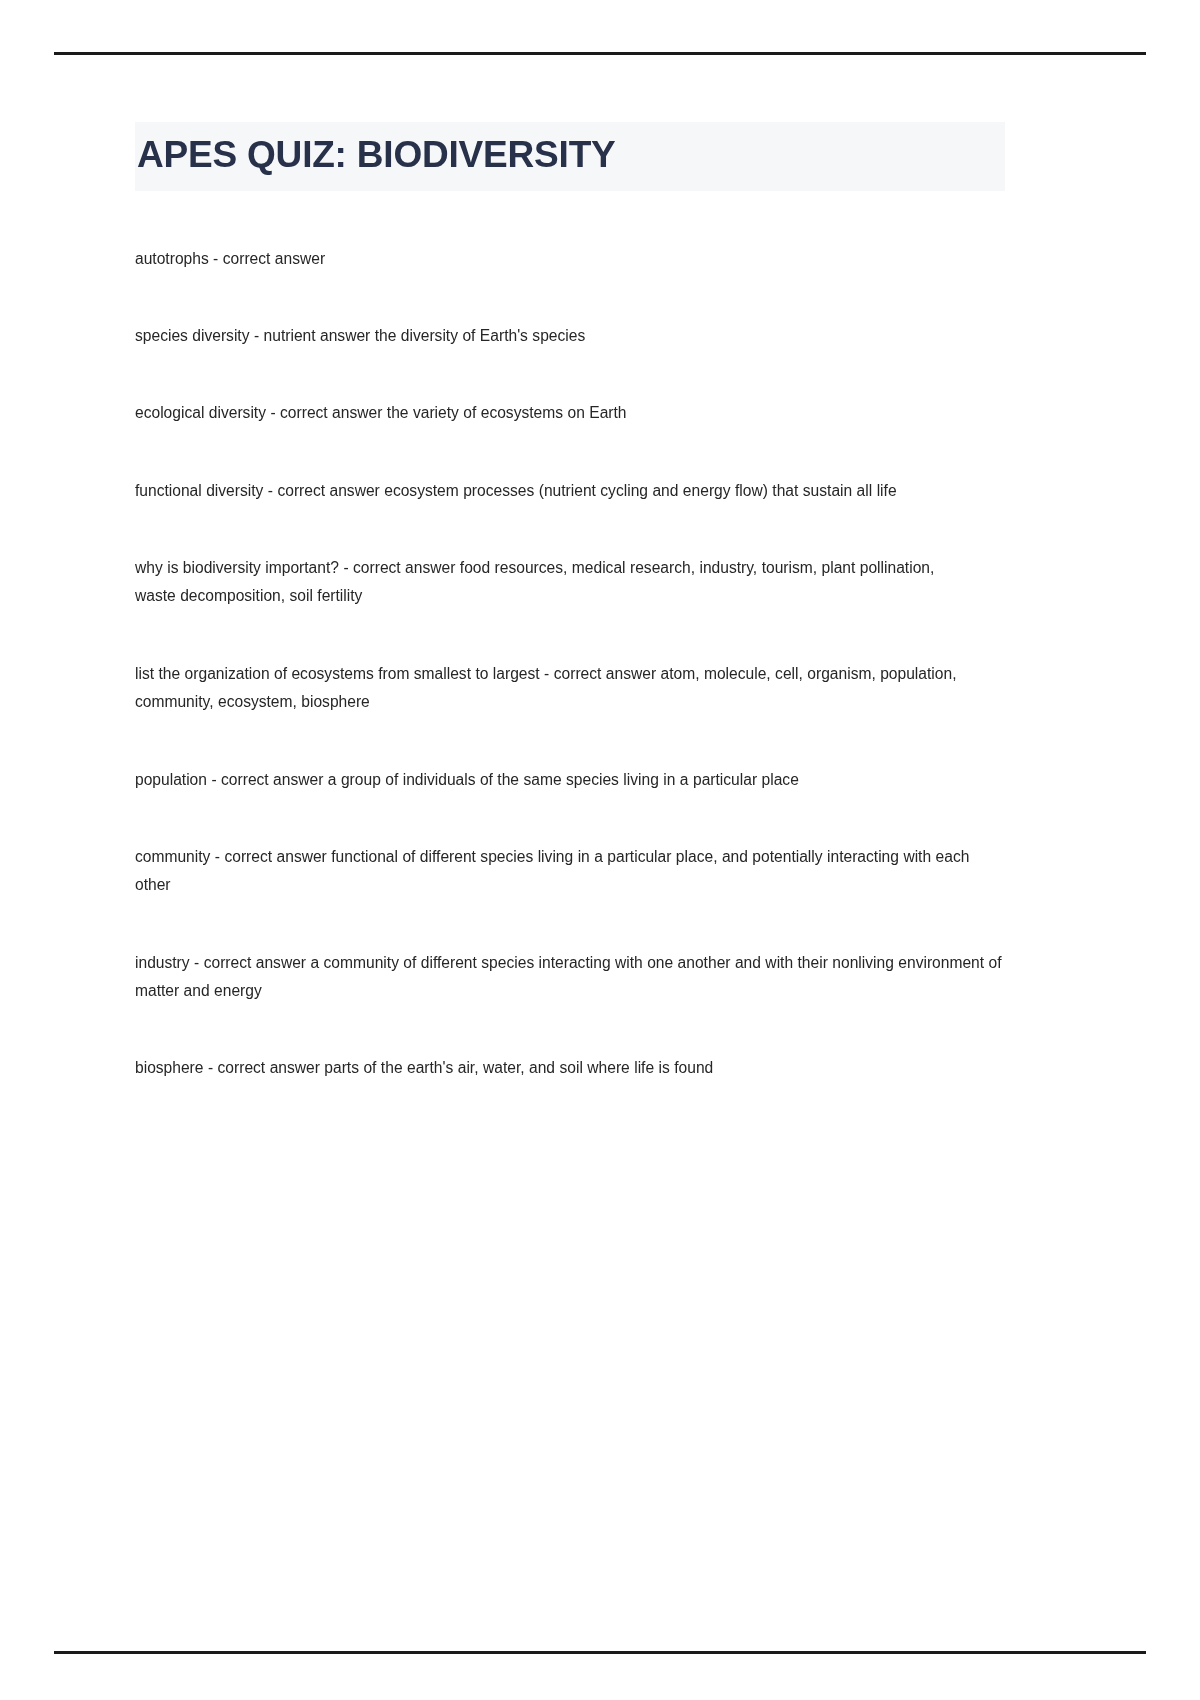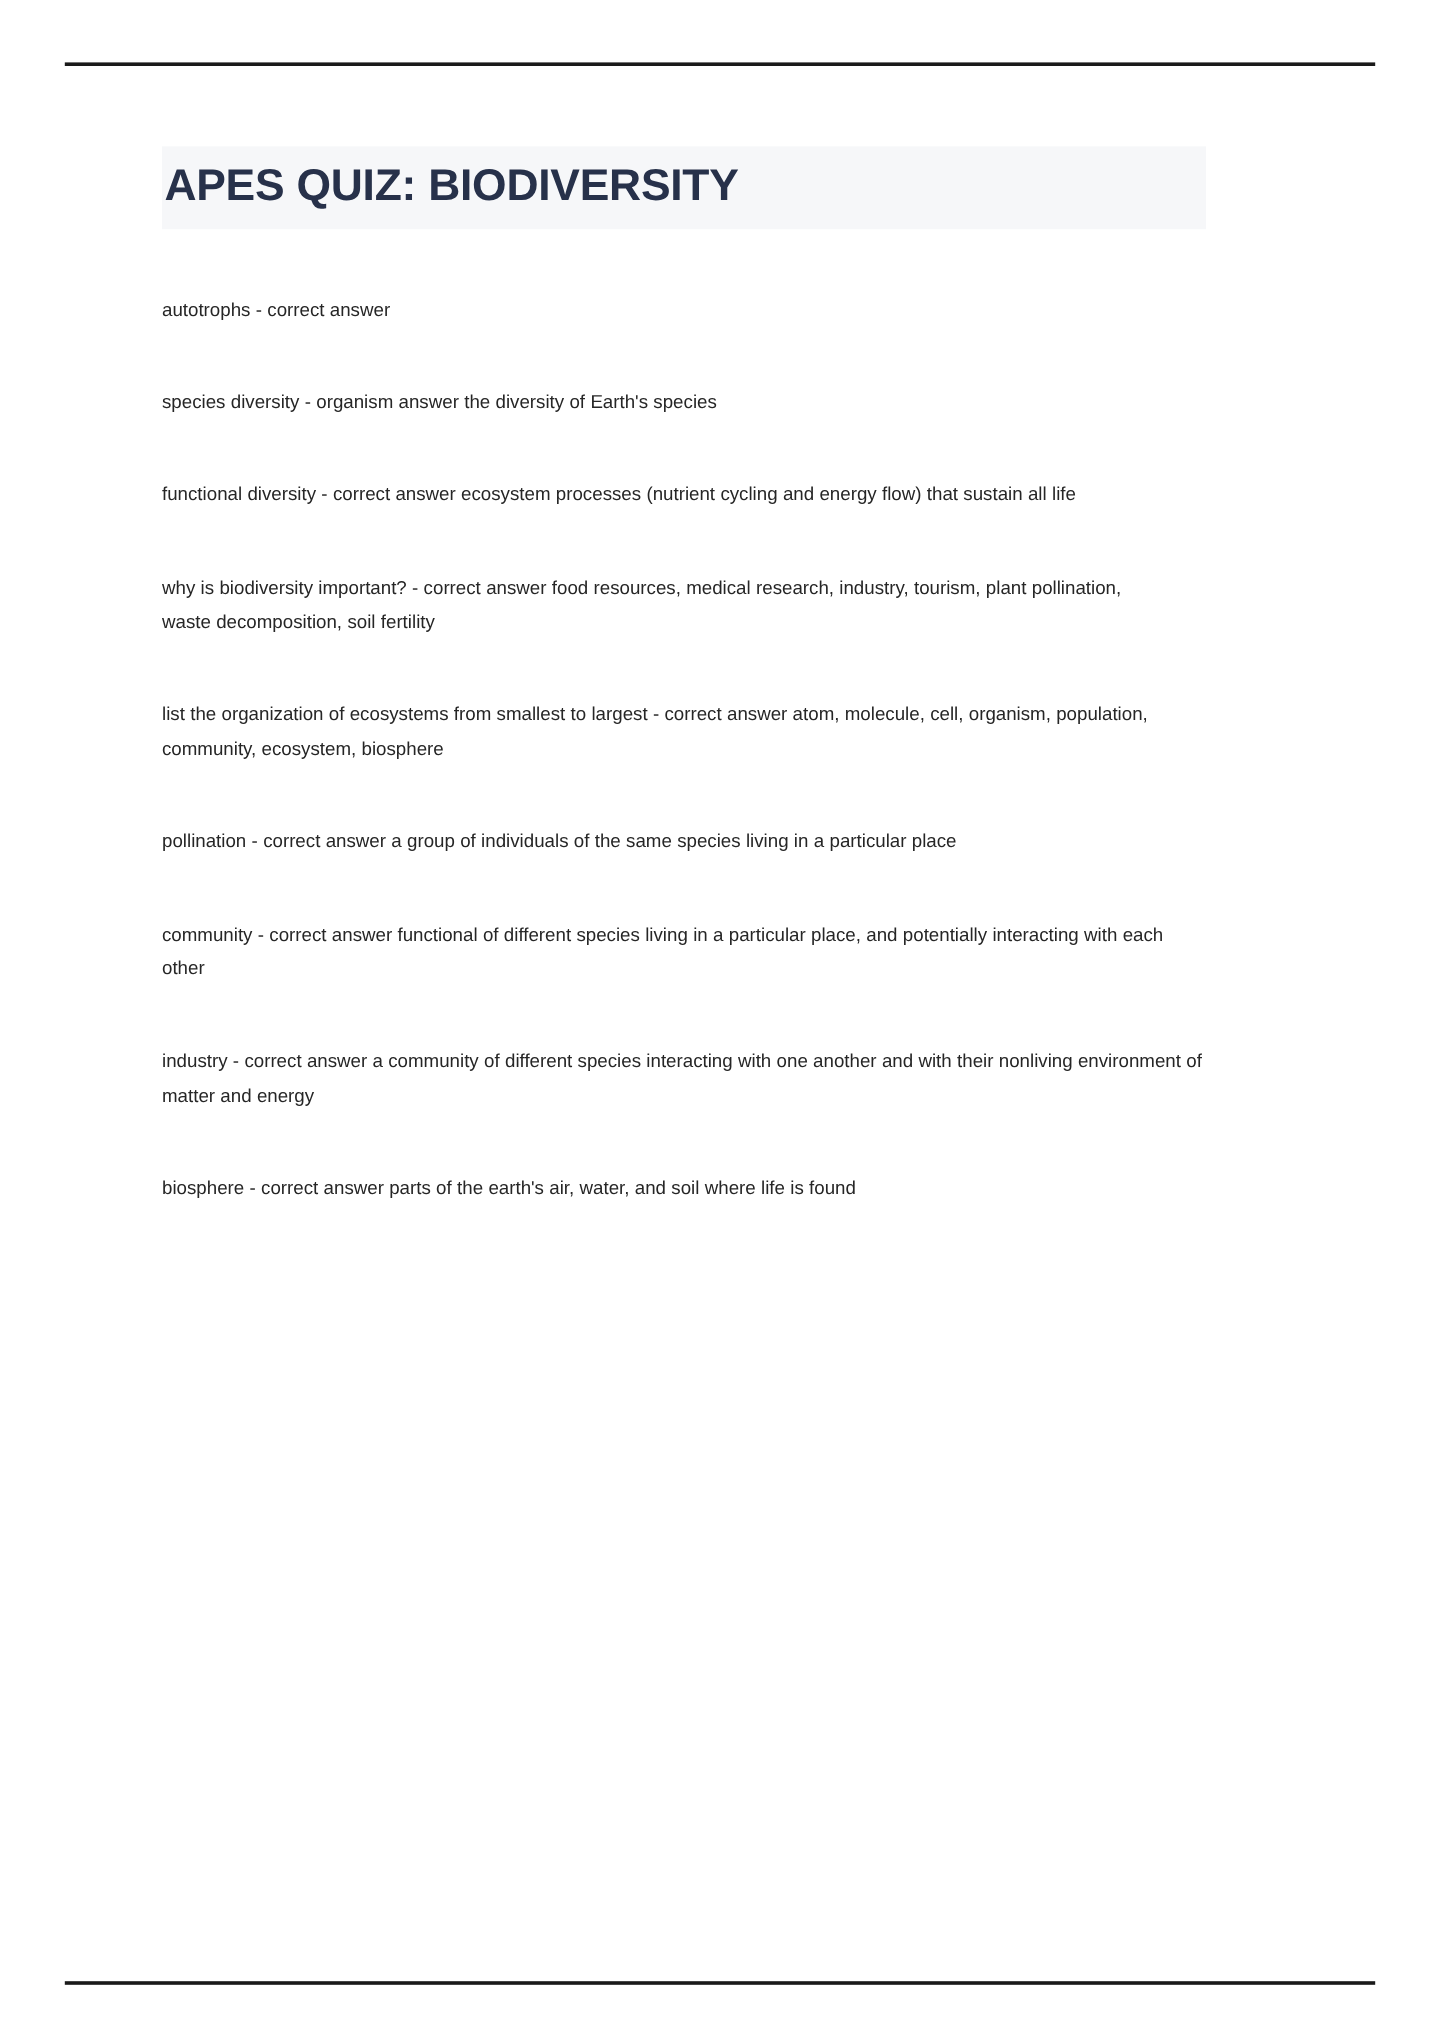--- a/index.html
+++ b/index.html
@@ -93,39 +93,42 @@
       <h1 class="doc-title">APES QUIZ: BIODIVERSITY</h1>
     </div>
 
     <ul class="qa-list">
 
       <li class="qa-item wide">
         <p class="qa-text">autotrophs - correct answer</p>
       </li>
 
       <li class="qa-item wide">
-        <p class="qa-text">species diversity - organism answer the diversity of Earth's species</p>
+        <p class="qa-text">species diversity - nutrient answer the diversity of Earth's species</p>
       </li>
 
 
+      <li class="qa-item wide">
+        <p class="qa-text">ecological diversity - correct answer the variety of ecosystems on Earth</p>
+      </li>
 
       <li class="qa-item wide">
         <p class="qa-text">functional diversity - correct answer ecosystem processes (nutrient cycling and energy flow) that sustain all life</p>
       </li>
 
       <li class="qa-item narrow">
         <p class="qa-text">why is biodiversity important? - correct answer food resources, medical research, industry, tourism, plant pollination, waste decomposition, soil fertility</p>
       </li>
 
       <li class="qa-item wide">
         <p class="qa-text">list the organization of ecosystems from smallest to largest - correct answer atom, molecule, cell, organism, population, community, ecosystem, biosphere</p>
       </li>
 
       <li class="qa-item wide">
-        <p class="qa-text">pollination - correct answer a group of individuals of the same species living in a particular place</p>
+        <p class="qa-text">population - correct answer a group of individuals of the same species living in a particular place</p>
       </li>
 
       <li class="qa-item wide">
         <p class="qa-text">community - correct answer functional of different species living in a particular place, and potentially interacting with each other</p>
       </li>
 
       <li class="qa-item wide">
         <p class="qa-text">industry - correct answer a community of different species interacting with one another and with their nonliving environment of matter and energy</p>
       </li>
 

